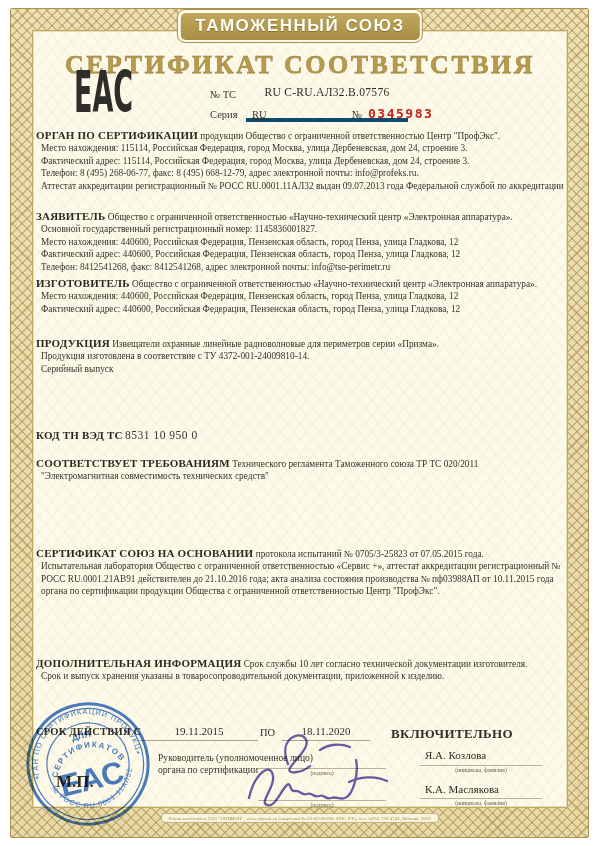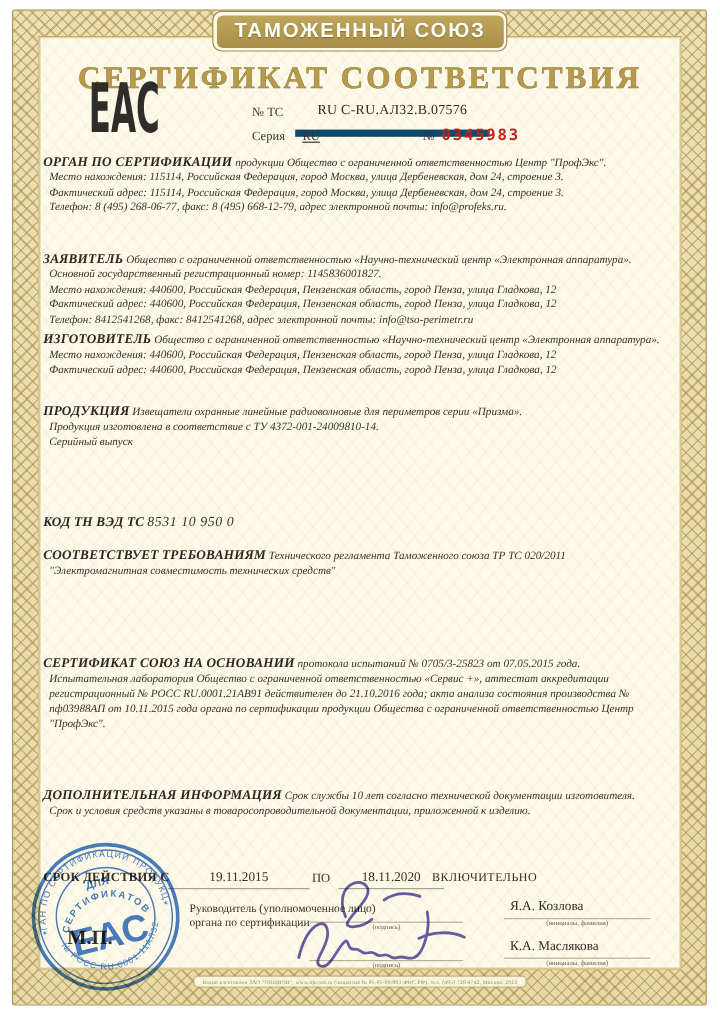--- a/index.html
+++ b/index.html
@@ -26,35 +26,35 @@
     font-size:17px;letter-spacing:1.5px;color:#fffef6;text-shadow:0 1px 1px rgba(92,72,22,.55);
     white-space:nowrap;}
   .doc-title{position:absolute;top:50px;left:0;width:100%;text-align:center;z-index:3;
     font-weight:bold;font-size:26px;letter-spacing:2.5px;color:#b79a4d;
     -webkit-text-stroke:.45px #97803c;text-shadow:0 .5px 0 rgba(140,115,50,.35);white-space:nowrap;}
   .eac-mark{position:absolute;left:74px;top:64px;z-index:3;color:#2e2d29;
     font-family:"DejaVu Sans",sans-serif;font-weight:bold;font-size:30px;line-height:30px;
     transform:scale(.9,1.9);transform-origin:0 0;letter-spacing:0;}
   .numrow-label{position:absolute;font-size:10.5px;color:#3a352c;z-index:3;}
   .numline{position:absolute;left:246px;top:86px;width:162px;text-align:center;z-index:3;
-    font-size:11.5px;letter-spacing:.3px;border-bottom:6px solid #0c4a6e;padding-bottom:10px;color:#2f2b22;}
+    font-size:11.5px;letter-spacing:.3px;border-bottom:4px solid #0c4a6e;padding-bottom:20px;color:#2f2b22;}
   .serial{position:absolute;left:368px;top:106px;z-index:3;font-family:"DejaVu Sans Mono",monospace;
     font-weight:bold;font-size:13px;letter-spacing:1.5px;color:#c4231b;}
   
   .sec{position:absolute;left:36px;width:531px;z-index:3;
-    font-size:9.3px;line-height:12.4px;color:#37322a;font-style:italic;}
+    font-size:9.3px;line-height:12.4px;color:#37322a;}
   .sh{font-weight:bold;font-size:11px;letter-spacing:.2px;color:#2c2820;}
   .ln{padding-left:5px;}
   .kodval{font-size:11.5px;letter-spacing:.5px;}
   
   .vlabel{position:absolute;left:36px;top:726px;z-index:2;font-weight:bold;font-size:10.5px;letter-spacing:.2px;}
   .vdate{position:absolute;top:725px;z-index:3;font-size:11px;text-align:center;
     border-bottom:1px solid #a9a28c;padding-bottom:3px;}
   .vto{position:absolute;left:260px;top:727px;z-index:3;font-size:10.5px;}
-  .vincl{position:absolute;left:360px;top:726px;z-index:3;font-weight:normal;font-size:10px;letter-spacing:.4px;}
+  .vincl{position:absolute;left:391px;top:726px;z-index:3;font-weight:bold;font-size:13px;letter-spacing:.4px;}
   
   .mp{position:absolute;left:56px;top:772px;z-index:2;font-weight:bold;font-size:17px;text-align:center;}
   .role{position:absolute;left:158px;width:178px;z-index:3;font-size:9.6px;line-height:12px;color:#37322a;}
   .sigline{position:absolute;left:258px;width:128px;z-index:2;border-bottom:1px solid #b9b29a;}
   .sigcap{position:absolute;left:258px;width:128px;z-index:3;text-align:center;
     font-size:5.6px;color:#6b6455;}
   .namebox{position:absolute;left:425px;width:112px;z-index:3;font-size:11px;color:#2f2b22;}
   .nameline{position:absolute;left:420px;width:122px;z-index:2;border-bottom:1px solid #b9b29a;}
   .namecap{position:absolute;left:420px;width:122px;z-index:3;text-align:center;font-size:5.6px;color:#6b6455;}
   
@@ -85,20 +85,21 @@
   <div class="numrow-label" style="left:252px;top:109px;text-decoration:underline;">RU</div>
   <div class="numrow-label" style="left:352px;top:109px;">№</div>
   <div class="serial">0345983</div>
 
   <div class="sec" style="top:129px;">
     <span class="sh">ОРГАН ПО СЕРТИФИКАЦИИ</span>
     <span class="si">продукции Общество с ограниченной ответственностью Центр "ПрофЭкс".</span>
     <div class="ln">Место нахождения: 115114, Российская Федерация, город Москва, улица Дербеневская, дом 24, строение 3.</div>
     <div class="ln">Фактический адрес: 115114, Российская Федерация, город Москва, улица Дербеневская, дом 24, строение 3.</div>
     <div class="ln">Телефон: 8 (495) 268-06-77, факс: 8 (495) 668-12-79, адрес электронной почты: info@profeks.ru.</div>
+    <div class="ln">Аттестат аккредитации регистрационный № РОСС RU.0001.11АЛ32 выдан 09.07.2013 года Федеральной службой по аккредитации</div>
   </div>
 
   <div class="sec" style="top:210px;">
     <span class="sh">ЗАЯВИТЕЛЬ</span>
     <span class="si">Общество с ограниченной ответственностью «Научно-технический центр «Электронная аппаратура».</span>
     <div class="ln">Основной государственный регистрационный номер: 1145836001827.</div>
     <div class="ln">Место нахождения: 440600, Российская Федерация, Пензенская область, город Пенза, улица Гладкова, 12</div>
     <div class="ln">Фактический адрес: 440600, Российская Федерация, Пензенская область, город Пенза, улица Гладкова, 12</div>
     <div class="ln">Телефон: 8412541268, факс: 8412541268, адрес электронной почты: info@tso-perimetr.ru</div>
   </div>
@@ -130,21 +131,21 @@
 
   <div class="sec" style="top:547px;">
     <span class="sh">СЕРТИФИКАТ СОЮЗ НА ОСНОВАНИИ</span>
     <span class="si">протокола испытаний № 0705/3-25823 от 07.05.2015 года.</span>
     <div class="ln">Испытательная лаборатория Общество с ограниченной ответственностью «Сервис +», аттестат аккредитации регистрационный № РОСС RU.0001.21АВ91 действителен до 21.10.2016 года; акта анализа состояния производства № пф03988АП от 10.11.2015 года органа по сертификации продукции Общества с ограниченной ответственностью Центр "ПрофЭкс".</div>
   </div>
 
   <div class="sec" style="top:657px;">
     <span class="sh">ДОПОЛНИТЕЛЬНАЯ ИНФОРМАЦИЯ</span>
     <span class="si">Срок службы 10 лет согласно технической документации изготовителя.</span>
-    <div class="ln">Срок и условия средств указаны в товаросопроводительной документации, приложенной к изделию.</div>
+    <div class="ln">Срок и выпуск хранения указаны в товаросопроводительной документации, приложенной к изделию.</div>
   </div>
 
   <div class="vlabel">СРОК ДЕЙСТВИЯ С</div>
   <div class="vdate" style="left:140px;width:118px;">19.11.2015</div>
   <div class="vto">ПО</div>
   <div class="vdate" style="left:282px;width:88px;">18.11.2020</div>
   <div class="vincl">ВКЛЮЧИТЕЛЬНО</div>
 
   <div class="mp">М.П.</div>
 

